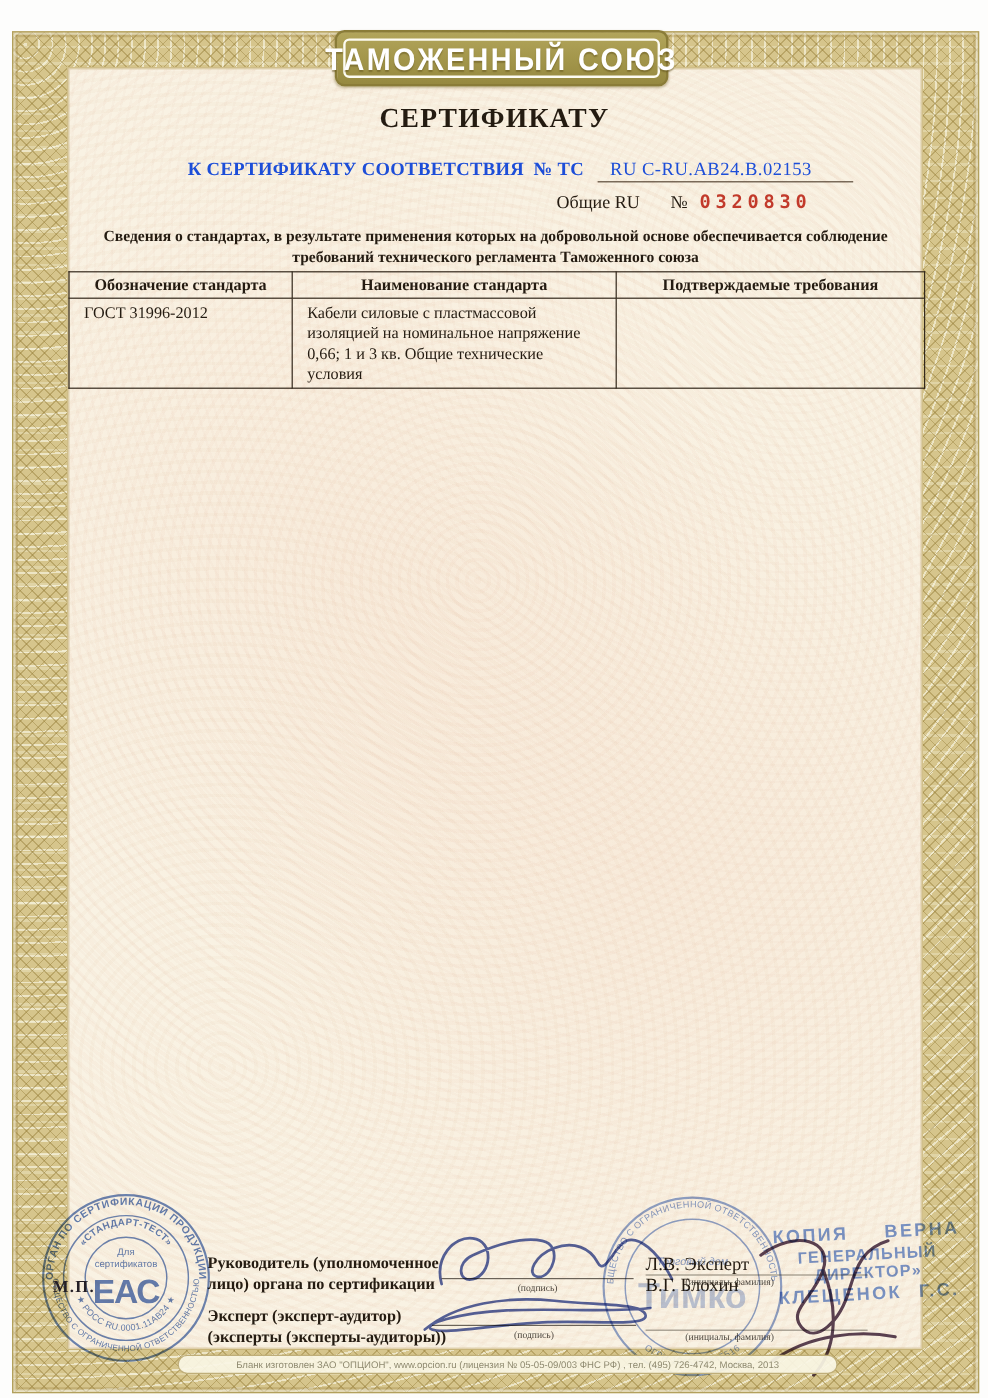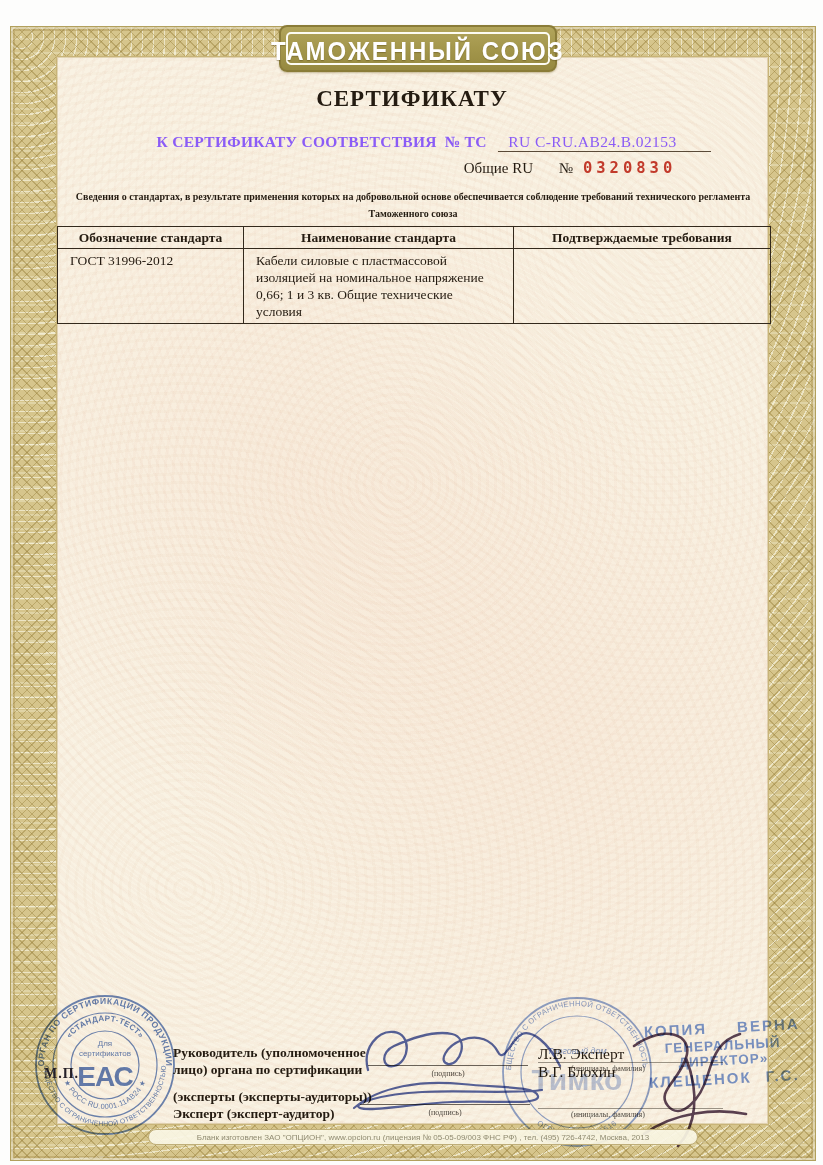--- a/index.html
+++ b/index.html
@@ -52,39 +52,39 @@
     text-shadow:0 1px 1px rgba(90,75,25,.45);
   }
 
   .doc-title {
     position:absolute; left:57px; top:86px; width:710px; text-align:center;
     font-size:23px; font-weight:bold; letter-spacing:1px; color:#241b11;
   }
 
   .cert-line {
     position:absolute; left:57px; top:133px; width:753px; text-align:center;
-    font-size:15.5px; color:#8b5cf6; white-space:nowrap;
+    font-size:15.5px; color:#1d4ed8; white-space:nowrap;
   }
   .cert-line .lbl { font-weight:bold; letter-spacing:.3px; }
   .cert-line .num {
     border-bottom:1px solid #5a4a38; padding:0 34px 1px 10px; letter-spacing:.4px;
   }
   .series-line {
     position:absolute; left:425px; top:159px; width:290px; text-align:center;
     font-size:15px; color:#241b11; white-space:nowrap;
   }
   .series-line .red-num {
     font-family:"DejaVu Sans Mono", monospace; font-weight:bold;
     font-size:15.5px; letter-spacing:4px; color:#c23a2b; margin-left:6px;
   }
   .series-line .no-sign { margin-left:22px; }
 
   .intro {
     position:absolute; left:57px; top:188px; width:712px; text-align:center;
-    font-size:10px; font-weight:bold; line-height:17px; color:#241b11;
+    font-size:13px; font-weight:bold; line-height:17px; color:#241b11;
   }
 
   
   table.standards {
     position:absolute; left:57px; top:226px; width:713px;
     border-collapse:collapse; table-layout:fixed;
   }
   table.standards th, table.standards td {
     border:1.5px solid #33291c; font-size:13.5px; color:#241b11;
   }
@@ -169,22 +169,22 @@
         <td>ГОСТ 31996-2012</td>
         <td>Кабели силовые с пластмассовой изоляцией на номинальное напряжение 0,66; 1 и 3 кв. Общие технические условия</td>
         <td></td>
       </tr>
     </tbody>
   </table>
 
   <div class="sig-label" style="left:173px; top:1044px; width:205px;">Руководитель (уполномоченное лицо) органа по сертификации</div>
 
   <div class="sig-label" style="left:173px; top:1088px; width:230px;">
+    <div>Эксперт (эксперт-аудитор)</div>
     <div>(эксперты (эксперты-аудиторы))</div>
-    <div>Эксперт (эксперт-аудитор)</div>
   </div>
 
   <div class="sig-line" style="left:368px; top:1040px; width:160px; height:26px;"></div>
   <div class="tiny-cap" style="left:398px; top:1069px; width:100px;">(подпись)</div>
 
   <div class="sig-line" style="left:360px; top:1080px; width:170px; height:25px;"></div>
   <div class="tiny-cap" style="left:395px; top:1108px; width:100px;">(подпись)</div>
 
   <div class="person" style="left:538px; top:1045px;">Л.В. Эксперт</div>
   <div class="name-line" style="left:538px; top:1046px; width:185px; height:17px;"></div>

